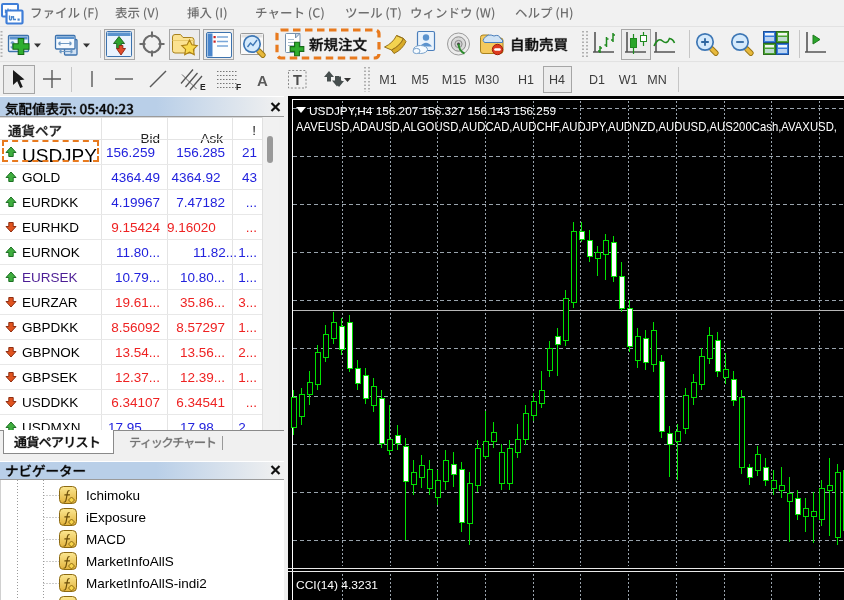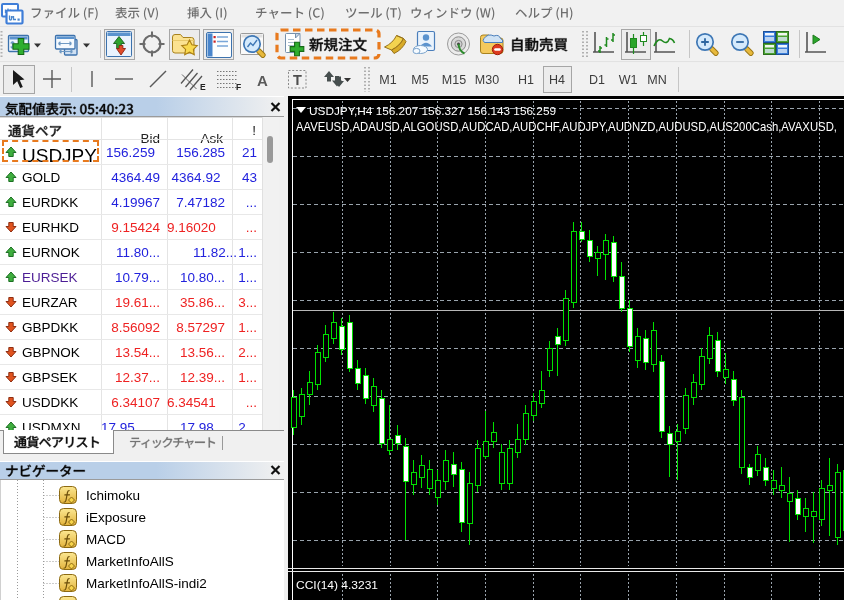--- a/index.html
+++ b/index.html
@@ -297,28 +297,28 @@
     <div class="abs" style="left:22px;top:370px;font-size:13.5px;color:#000">GBPSEK</div>
     <div class="abs" style="left:101px;top:370px;width:59px;text-align:right;font-size:13.5px;color:#ee2222">12.37...</div>
     <div class="abs" style="left:167px;top:370px;width:58px;text-align:right;font-size:13.5px;color:#ee2222">12.39...</div>
     <div class="abs" style="left:200px;top:370px;width:57px;text-align:right;font-size:13.5px;color:#ee2222">1...</div>
     <div class="abs" style="left:0;top:389px;width:262px;height:1px;background:#e8e8e8"></div>
     <svg class="abs" style="left:5px;top:396px" width="12" height="12" viewBox="0 0 12 12">
       <path d="M6 11 L1 5.5 H3.8 V1.5 H8.2 V5.5 H11 Z" fill="#e0531f" stroke="#8d2e12" stroke-width="1"></path>
     </svg>
     <div class="abs" style="left:22px;top:395px;font-size:13.5px;color:#000">USDDKK</div>
     <div class="abs" style="left:101px;top:395px;width:59px;text-align:right;font-size:13.5px;color:#ee2222">6.34107</div>
-    <div class="abs" style="left:167px;top:395px;width:58px;font-size:13.5px;color:#ee2222">6.34541</div>
+    <div class="abs" style="left:167px;top:395px;width:58px;text-align:right;font-size:13.5px;color:#ee2222">6.34541</div>
     <div class="abs" style="left:200px;top:395px;width:57px;text-align:right;font-size:13.5px;color:#ee2222">...</div>
     <div class="abs" style="left:0;top:414px;width:262px;height:1px;background:#e8e8e8"></div>
     <svg class="abs" style="left:5px;top:421px" width="12" height="12" viewBox="0 0 12 12">
       <path d="M6 1 L11 6.5 H8.2 V10.5 H3.8 V6.5 H1 Z" fill="#3fae3f" stroke="#1b6e22" stroke-width="1"></path>
     </svg>
     <div class="abs" style="left:22px;top:420px;font-size:13.5px;color:#000">USDMXN</div>
-    <div class="abs" style="left:101px;top:420px;width:59px;text-align:left;font-size:13.5px;color:#2222dd">17.95...</div>
+    <div class="abs" style="left:101px;top:420px;width:59px;text-align:center;font-size:13.5px;color:#2222dd">17.95...</div>
     <div class="abs" style="left:167px;top:420px;width:58px;text-align:right;font-size:13.5px;color:#2222dd">17.98...</div>
     <div class="abs" style="left:200px;top:420px;width:57px;text-align:right;font-size:13.5px;color:#2222dd">2...</div>
     <div class="abs" style="left:0;top:439px;width:262px;height:1px;background:#e8e8e8"></div>
     <div class="abs" style="left:0;top:430px;width:288px;height:26px;background:#f0f0f0"></div>
     <div class="abs" style="left:2px;top:140px;width:97px;height:22px;border:2px dashed #e87a1e"></div>
     <div class="abs" style="left:0;top:430px;width:284px;height:1px;background:#8a8a8a"></div>
     <div class="abs" style="left:3px;top:430px;width:111px;height:24px;background:#fff;border:1px solid #8a8a8a;border-top:none"></div>
     <svg class="abs" style="left:14px;top:434px;overflow:visible" width="88" height="18" viewBox="0 -13 88 18">
       <path d="M3.5 -5.9V-1.2H2.3V-4.7H0.5V-5.9ZM3.5 -1.7Q3.9 -1.0 4.7 -0.7Q5.4 -0.3 6.5 -0.3Q7.1 -0.3 7.9 -0.3Q8.7 -0.3 9.5 -0.3Q10.4 -0.3 11.2 -0.3Q12.1 -0.3 12.7 -0.4Q12.6 -0.2 12.5 -0.0Q12.5 0.2 12.4 0.4Q12.3 0.6 12.3 0.8Q11.7 0.8 11.0 0.9Q10.2 0.9 9.4 0.9Q8.6 0.9 7.8 0.9Q7.1 0.9 6.5 0.9Q5.3 0.8 4.4 0.5Q3.5 0.1 2.9 -0.7Q2.5 -0.2 2.0 0.2Q1.5 0.6 0.9 1.0L0.3 -0.2Q0.8 -0.5 1.3 -0.9Q1.9 -1.3 2.4 -1.7ZM0.7 -9.9 1.5 -10.7Q2.0 -10.4 2.4 -10.0Q2.8 -9.7 3.2 -9.3Q3.6 -8.9 3.8 -8.6L2.9 -7.8Q2.7 -8.1 2.3 -8.5Q2.0 -8.8 1.5 -9.2Q1.1 -9.6 0.7 -9.9ZM5.9 -8.6 6.7 -9.3Q7.3 -9.1 8.0 -8.8Q8.7 -8.5 9.3 -8.2Q10.0 -7.9 10.4 -7.7L9.6 -6.9Q9.2 -7.2 8.6 -7.5Q7.9 -7.8 7.2 -8.1Q6.5 -8.4 5.9 -8.6ZM4.7 -7.7H11.4V-6.8H5.9V-1.0H4.7ZM10.8 -7.7H12.0V-2.1Q12.0 -1.7 11.9 -1.5Q11.8 -1.3 11.5 -1.1Q11.2 -1.0 10.8 -1.0Q10.4 -0.9 9.7 -0.9Q9.7 -1.2 9.6 -1.4Q9.5 -1.7 9.4 -1.9Q9.8 -1.9 10.1 -1.9Q10.5 -1.9 10.6 -1.9Q10.7 -1.9 10.8 -2.0Q10.8 -2.0 10.8 -2.1ZM4.8 -10.5H11.1V-9.5H4.8ZM5.3 -5.8H11.2V-5.0H5.3ZM5.3 -4.0H11.2V-3.0H5.3ZM7.8 -7.3H8.9V-1.0H7.8ZM10.7 -10.5H11.0L11.2 -10.5L12.0 -10.0Q11.5 -9.5 11.0 -9.1Q10.4 -8.7 9.8 -8.4Q9.2 -8.0 8.6 -7.7Q8.5 -7.9 8.3 -8.1Q8.1 -8.3 7.9 -8.4Q8.5 -8.7 9.0 -9.0Q9.5 -9.3 10.0 -9.6Q10.4 -10.0 10.7 -10.3Z M16.4 -11.1 17.5 -10.6Q17.0 -10.0 16.4 -9.4Q15.7 -8.9 15.0 -8.4Q14.2 -7.9 13.5 -7.5Q13.5 -7.6 13.3 -7.8Q13.1 -8.0 13.0 -8.1Q12.8 -8.3 12.7 -8.4Q13.4 -8.7 14.1 -9.1Q14.8 -9.5 15.4 -10.0Q16.0 -10.5 16.4 -11.1ZM23.0 -10.6 23.9 -9.7Q23.2 -9.5 22.4 -9.3Q21.6 -9.1 20.7 -8.9Q19.9 -8.8 19.0 -8.6Q19.0 -8.8 18.9 -9.1Q18.8 -9.3 18.7 -9.5Q19.5 -9.6 20.3 -9.8Q21.1 -10.0 21.8 -10.2Q22.5 -10.4 23.0 -10.6ZM18.3 -10.9H19.5V-8.3Q19.5 -8.0 19.6 -7.9Q19.8 -7.8 20.4 -7.8Q20.5 -7.8 20.7 -7.8Q20.9 -7.8 21.2 -7.8Q21.5 -7.8 21.9 -7.8Q22.2 -7.8 22.4 -7.8Q22.7 -7.8 22.8 -7.8Q23.1 -7.8 23.2 -7.9Q23.4 -8.0 23.4 -8.2Q23.5 -8.4 23.5 -8.8Q23.7 -8.7 24.0 -8.6Q24.4 -8.5 24.6 -8.4Q24.5 -7.8 24.4 -7.4Q24.2 -7.1 23.9 -6.9Q23.5 -6.8 22.9 -6.8Q22.8 -6.8 22.6 -6.8Q22.3 -6.8 21.9 -6.8Q21.6 -6.8 21.2 -6.8Q20.9 -6.8 20.6 -6.8Q20.4 -6.8 20.3 -6.8Q19.5 -6.8 19.1 -6.9Q18.6 -7.1 18.5 -7.4Q18.3 -7.7 18.3 -8.3ZM15.8 -4.1V-3.3H21.9V-4.1ZM15.8 -2.6V-1.8H21.9V-2.6ZM15.8 -5.5V-4.8H21.9V-5.5ZM14.6 -6.3H23.2V-1.0H14.6ZM19.7 -0.4 20.7 -1.0Q21.5 -0.7 22.2 -0.5Q22.9 -0.2 23.6 0.1Q24.2 0.3 24.7 0.5L23.3 1.1Q22.9 0.9 22.3 0.7Q21.7 0.4 21.1 0.1Q20.4 -0.1 19.7 -0.4ZM16.8 -1.0 17.9 -0.5Q17.3 -0.2 16.7 0.1Q16.0 0.4 15.2 0.7Q14.5 1.0 13.8 1.1Q13.7 1.0 13.6 0.8Q13.4 0.7 13.2 0.5Q13.1 0.3 12.9 0.2Q13.6 0.1 14.3 -0.1Q15.0 -0.3 15.7 -0.5Q16.3 -0.8 16.8 -1.0ZM15.2 -9.1 16.0 -9.9 16.4 -9.8V-6.7H15.2Z M33.9 -7.9Q33.9 -7.5 34.1 -7.2Q34.4 -7.0 34.8 -7.0Q35.1 -7.0 35.4 -7.2Q35.7 -7.5 35.7 -7.9Q35.7 -8.2 35.4 -8.5Q35.1 -8.8 34.8 -8.8Q34.4 -8.8 34.1 -8.5Q33.9 -8.2 33.9 -7.9ZM33.1 -7.9Q33.1 -8.3 33.4 -8.7Q33.6 -9.1 33.9 -9.3Q34.3 -9.5 34.8 -9.5Q35.2 -9.5 35.6 -9.3Q35.9 -9.1 36.2 -8.7Q36.4 -8.3 36.4 -7.9Q36.4 -7.4 36.2 -7.1Q35.9 -6.7 35.6 -6.5Q35.2 -6.2 34.8 -6.2Q34.3 -6.2 33.9 -6.5Q33.6 -6.7 33.4 -7.1Q33.1 -7.4 33.1 -7.9ZM25.2 -3.5Q25.5 -3.8 25.7 -4.0Q25.9 -4.2 26.2 -4.5Q26.4 -4.7 26.7 -5.0Q27.0 -5.4 27.3 -5.8Q27.7 -6.2 28.0 -6.7Q28.4 -7.1 28.7 -7.5Q29.3 -8.1 29.8 -8.2Q30.4 -8.2 31.1 -7.6Q31.5 -7.2 31.9 -6.7Q32.4 -6.2 32.9 -5.8Q33.3 -5.3 33.7 -4.9Q34.2 -4.4 34.7 -3.8Q35.3 -3.2 35.8 -2.6Q36.4 -2.0 36.9 -1.4L35.8 -0.2Q35.3 -0.8 34.8 -1.4Q34.3 -2.0 33.8 -2.6Q33.3 -3.1 32.9 -3.6Q32.7 -3.9 32.3 -4.3Q32.0 -4.7 31.6 -5.1Q31.3 -5.4 31.0 -5.7Q30.7 -6.1 30.5 -6.3Q30.1 -6.6 29.9 -6.6Q29.7 -6.5 29.4 -6.2Q29.1 -5.9 28.9 -5.5Q28.6 -5.2 28.3 -4.8Q28.0 -4.4 27.7 -4.0Q27.4 -3.6 27.2 -3.4Q27.0 -3.1 26.8 -2.8Q26.6 -2.5 26.4 -2.3Z M49.1 -8.8Q49.1 -8.7 48.9 -8.5Q48.8 -8.4 48.7 -8.2Q48.4 -7.8 48.0 -7.1Q47.5 -6.5 46.9 -5.8Q46.2 -5.2 45.5 -4.7L44.5 -5.5Q44.9 -5.8 45.3 -6.1Q45.7 -6.5 46.1 -6.8Q46.4 -7.2 46.7 -7.6Q47.0 -7.9 47.1 -8.2Q46.9 -8.2 46.5 -8.2Q46.0 -8.2 45.4 -8.2Q44.8 -8.2 44.2 -8.2Q43.5 -8.2 42.8 -8.2Q42.1 -8.2 41.5 -8.2Q41.0 -8.2 40.5 -8.2Q40.1 -8.2 40.0 -8.2Q39.6 -8.2 39.2 -8.2Q38.9 -8.2 38.4 -8.1V-9.6Q38.8 -9.5 39.2 -9.5Q39.6 -9.5 40.0 -9.5Q40.1 -9.5 40.6 -9.5Q41.0 -9.5 41.6 -9.5Q42.2 -9.5 42.9 -9.5Q43.6 -9.5 44.3 -9.5Q45.0 -9.5 45.6 -9.5Q46.2 -9.5 46.7 -9.5Q47.1 -9.5 47.2 -9.5Q47.4 -9.5 47.6 -9.5Q47.8 -9.5 48.0 -9.5Q48.2 -9.5 48.3 -9.6ZM43.9 -7.1Q43.9 -6.0 43.8 -5.1Q43.8 -4.2 43.6 -3.4Q43.4 -2.6 43.0 -1.9Q42.6 -1.2 42.0 -0.6Q41.3 0.1 40.3 0.6L39.1 -0.4Q39.4 -0.5 39.7 -0.6Q40.0 -0.8 40.3 -1.0Q41.0 -1.5 41.5 -2.0Q41.9 -2.5 42.1 -3.2Q42.3 -3.8 42.4 -4.5Q42.5 -5.2 42.5 -6.0Q42.5 -6.3 42.5 -6.5Q42.5 -6.8 42.4 -7.1Z M59.4 -10.0Q59.4 -9.7 59.4 -9.4Q59.4 -9.1 59.4 -8.8Q59.4 -8.5 59.4 -8.0Q59.4 -7.6 59.4 -7.2Q59.4 -6.7 59.4 -6.4Q59.4 -5.3 59.3 -4.5Q59.2 -3.7 59.0 -3.2Q58.9 -2.6 58.6 -2.1Q58.3 -1.7 58.0 -1.3Q57.5 -0.8 57.0 -0.4Q56.5 -0.0 55.9 0.2Q55.3 0.5 54.8 0.6L53.8 -0.5Q54.7 -0.7 55.5 -1.1Q56.3 -1.5 56.9 -2.2Q57.2 -2.6 57.4 -3.0Q57.7 -3.4 57.8 -3.9Q57.9 -4.4 57.9 -5.0Q58.0 -5.7 58.0 -6.5Q58.0 -6.8 58.0 -7.2Q58.0 -7.7 58.0 -8.1Q58.0 -8.5 58.0 -8.8Q58.0 -9.1 57.9 -9.4Q57.9 -9.7 57.9 -10.0ZM53.4 -9.9Q53.4 -9.7 53.4 -9.4Q53.4 -9.2 53.4 -8.9Q53.4 -8.8 53.4 -8.5Q53.4 -8.1 53.4 -7.7Q53.4 -7.3 53.4 -6.8Q53.4 -6.3 53.4 -5.8Q53.4 -5.4 53.4 -5.0Q53.4 -4.7 53.4 -4.5Q53.4 -4.3 53.4 -4.0Q53.4 -3.7 53.4 -3.5H51.9Q51.9 -3.6 52.0 -3.9Q52.0 -4.3 52.0 -4.5Q52.0 -4.7 52.0 -5.0Q52.0 -5.4 52.0 -5.8Q52.0 -6.3 52.0 -6.8Q52.0 -7.3 52.0 -7.7Q52.0 -8.1 52.0 -8.5Q52.0 -8.8 52.0 -8.9Q52.0 -9.1 52.0 -9.4Q51.9 -9.7 51.9 -9.9Z M72.1 -8.7Q72.0 -8.7 71.9 -8.4Q71.8 -8.2 71.7 -8.1Q71.5 -7.4 71.1 -6.7Q70.7 -5.9 70.2 -5.2Q69.7 -4.4 69.1 -3.8Q68.4 -3.0 67.5 -2.2Q66.7 -1.4 65.7 -0.7Q64.7 -0.1 63.7 0.4L62.7 -0.7Q63.7 -1.1 64.7 -1.7Q65.7 -2.3 66.5 -3.1Q67.4 -3.8 68.0 -4.5Q68.4 -5.0 68.9 -5.6Q69.3 -6.2 69.6 -6.8Q69.9 -7.4 70.1 -7.9Q70.0 -7.9 69.6 -7.9Q69.2 -7.9 68.7 -7.9Q68.2 -7.9 67.7 -7.9Q67.1 -7.9 66.6 -7.9Q66.1 -7.9 65.8 -7.9Q65.4 -7.9 65.3 -7.9Q65.0 -7.9 64.8 -7.9Q64.5 -7.9 64.2 -7.9Q64.0 -7.9 63.9 -7.9V-9.3Q64.0 -9.3 64.3 -9.3Q64.5 -9.3 64.8 -9.3Q65.1 -9.2 65.3 -9.2Q65.4 -9.2 65.8 -9.2Q66.2 -9.2 66.7 -9.2Q67.2 -9.2 67.7 -9.2Q68.3 -9.2 68.8 -9.2Q69.3 -9.2 69.6 -9.2Q70.0 -9.2 70.1 -9.2Q70.5 -9.2 70.8 -9.3Q71.1 -9.3 71.3 -9.4ZM69.3 -4.6Q69.8 -4.2 70.4 -3.7Q70.9 -3.1 71.5 -2.6Q72.0 -2.0 72.5 -1.5Q73.0 -1.0 73.3 -0.6L72.2 0.5Q71.7 -0.2 71.1 -0.9Q70.4 -1.6 69.7 -2.3Q69.0 -3.1 68.3 -3.7Z M78.1 -1.2Q78.1 -1.4 78.1 -2.0Q78.1 -2.5 78.1 -3.3Q78.1 -4.0 78.1 -4.9Q78.1 -5.7 78.1 -6.5Q78.1 -7.2 78.1 -7.8Q78.1 -8.4 78.1 -8.7Q78.1 -9.0 78.0 -9.4Q78.0 -9.8 77.9 -10.2H79.5Q79.5 -9.8 79.5 -9.5Q79.4 -9.1 79.4 -8.7Q79.4 -8.3 79.4 -7.6Q79.4 -6.9 79.4 -6.1Q79.4 -5.4 79.4 -4.6Q79.4 -3.8 79.4 -3.1Q79.4 -2.4 79.4 -1.9Q79.4 -1.4 79.4 -1.2Q79.4 -1.0 79.5 -0.7Q79.5 -0.4 79.5 -0.1Q79.5 0.2 79.5 0.5H77.9Q78.0 0.1 78.0 -0.3Q78.1 -0.8 78.1 -1.2ZM79.1 -6.8Q79.8 -6.6 80.6 -6.3Q81.4 -6.1 82.2 -5.8Q83.0 -5.5 83.7 -5.2Q84.4 -4.9 84.9 -4.6L84.4 -3.2Q83.8 -3.5 83.1 -3.8Q82.4 -4.1 81.7 -4.4Q81.0 -4.7 80.3 -4.9Q79.7 -5.1 79.1 -5.3Z" fill="#111" stroke="#111" stroke-width="0.4"></path>
     </svg>

